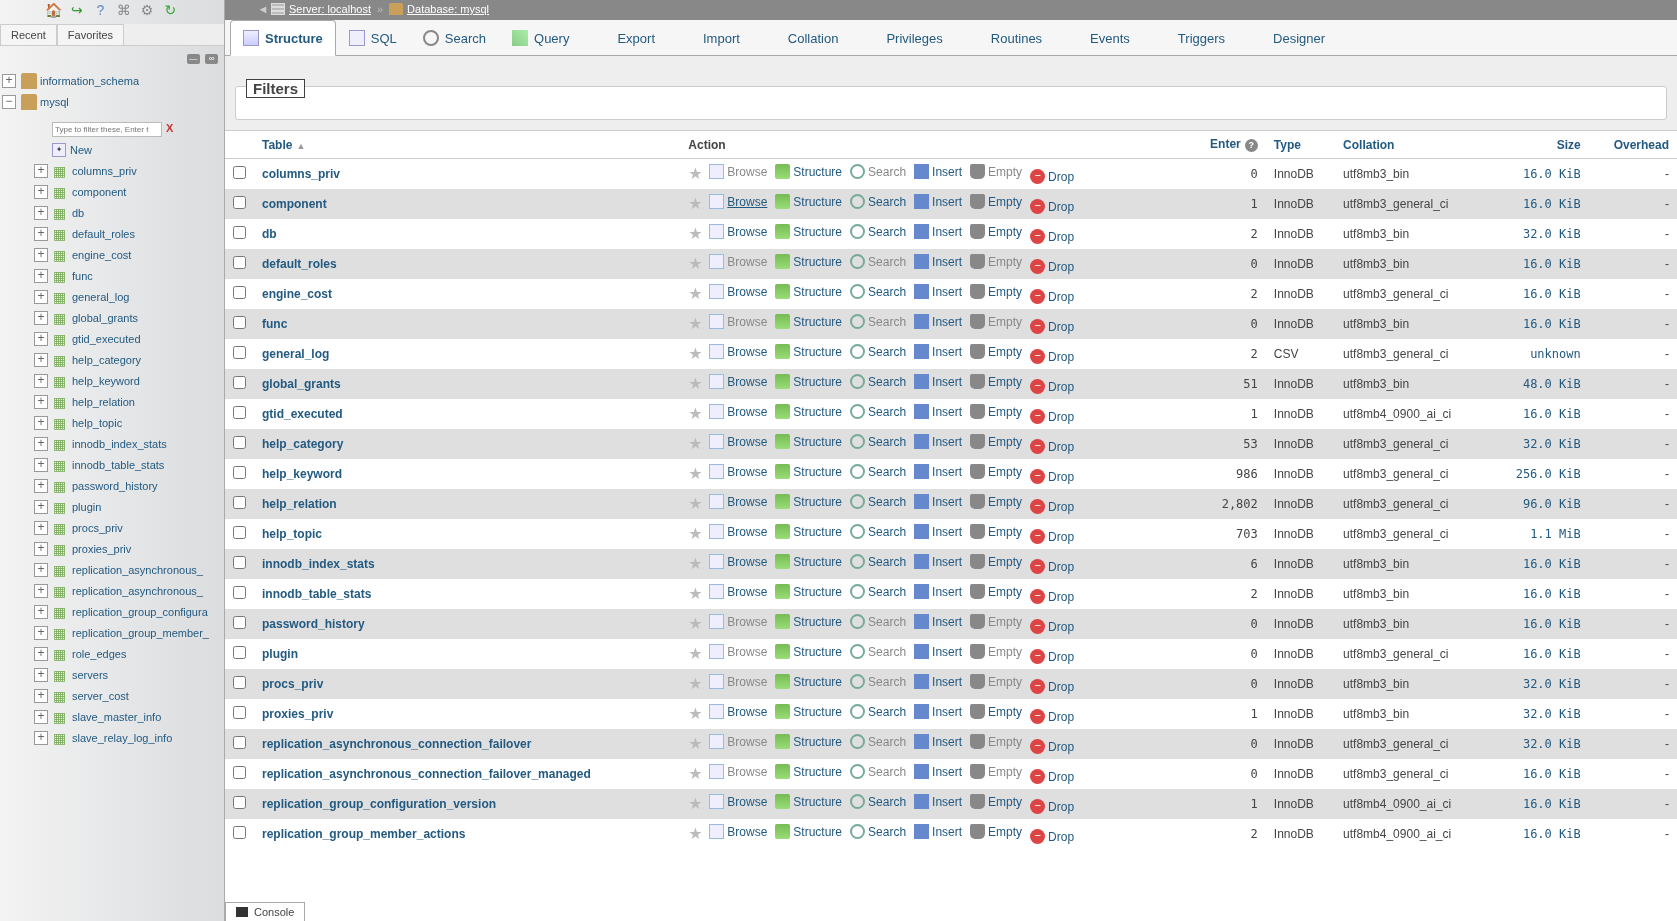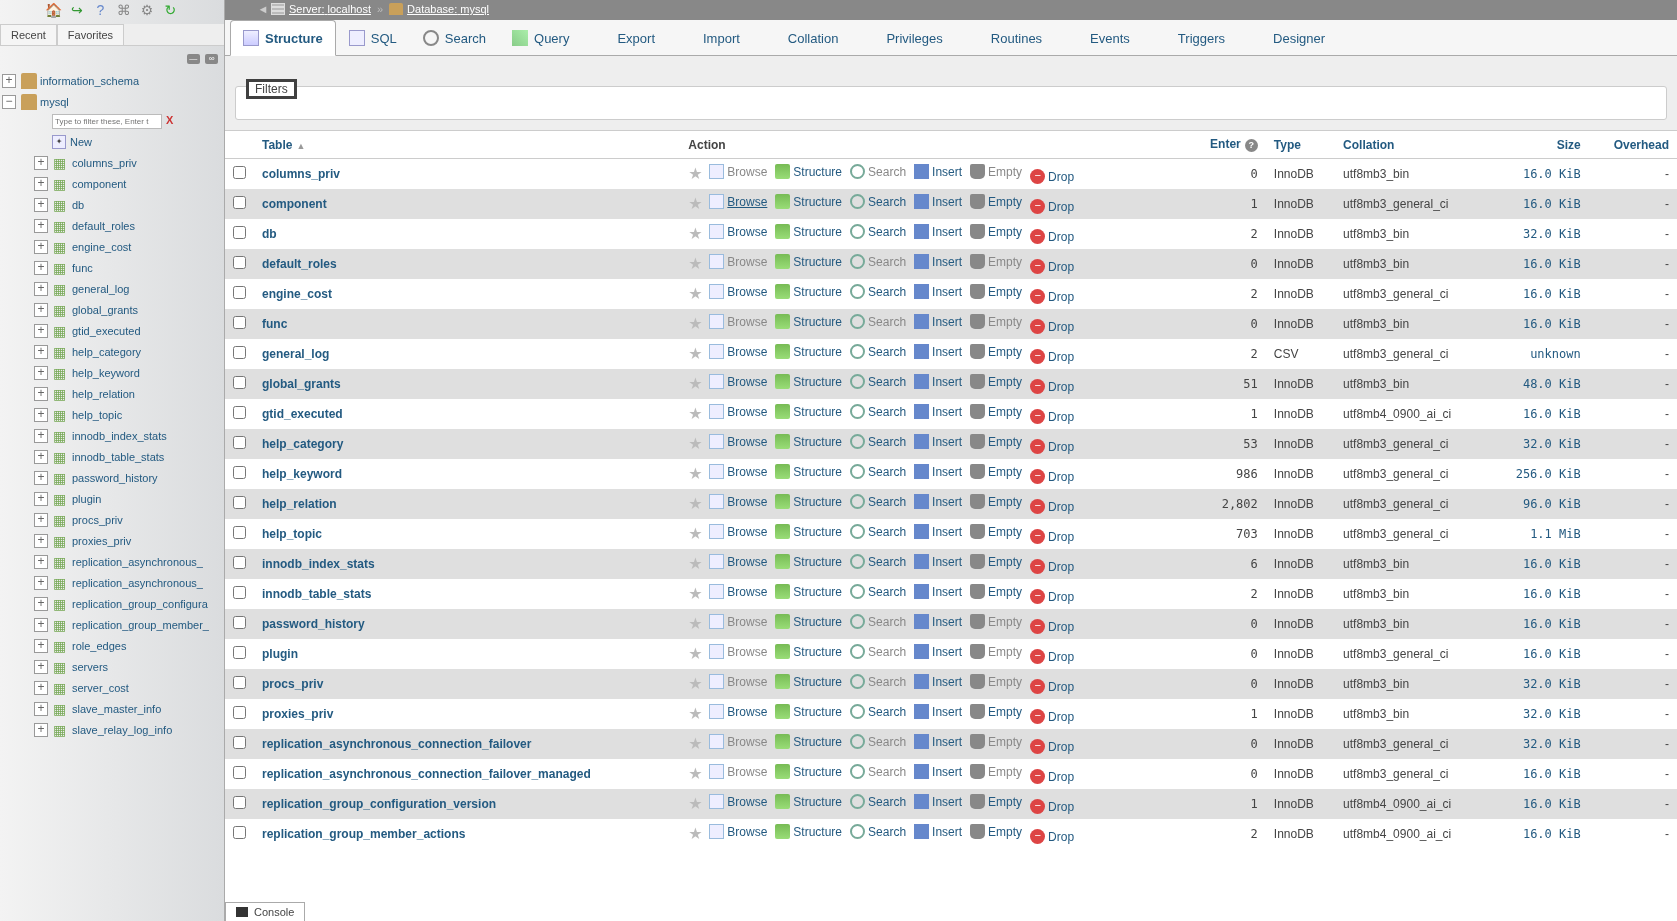--- a/index.html
+++ b/index.html
@@ -22,40 +22,40 @@
 .tree-expand { width: 14px; height: 14px; border: 1px solid #999; background: #fff; text-align: center; line-height: 10px; font-size: 12px; margin-right: 2px; color:#666; }
 .tree-ic { width: 16px; height: 16px; margin: 0 3px; display: inline-block; }
 .tree-ic.dbic { background: #c9a05a; border-radius: 2px 2px 0 0; }
 .tree-ic.tblic { color: #77a956; font-size: 14px; }
 .tree-label { color: #235a81; }
 .tree-filter { margin-left: 34px; padding: 2px 0; }
 .tree-filter input { width: 110px; font-size: 8px; padding: 2px; border:1px solid #bbb; color:#999;}
 .tree-filter .x { color: #c33; font-weight: bold; margin-left: 4px; }
 .tree-new { margin-left: 34px; display:flex; align-items:center; padding: 2px 0; height:21px;}
 .tree-new .newic { width:14px; height:14px; background:#eef; border:1px solid #99c; margin-right:4px; font-size:8px; text-align:center; line-height:12px;}
-.sub-items { margin-left: 16px; }
+.sub-items { margin-left: 16px; margin-top: 8px; }
 
 
 #main { margin-left: 225px; height: 100vh; display: flex; flex-direction: column; }
 .topbar { background: #888; color: #fff; font-size: 11px; padding: 3px 10px 5px 30px; display: flex; align-items: center; }
 .topbar a { color: #fff; text-decoration: underline; }
 .topbar .arrow { width: 16px; text-align:center; color:#ccc;}
 .topbar .sep { margin: 0 6px; color: #bbb; }
 .topbar .ic { display:inline-block; width:14px; height:12px; margin-right:4px; vertical-align:middle;}
 .topbar .srvic { border:1px solid #ddd; background: repeating-linear-gradient(#bbb,#bbb 2px,#ddd 2px,#ddd 4px);}
 .topbar .dbic { background: #c9a05a; border-radius: 2px 2px 0 0;}
 
 .tabs { display: flex; background: #f6f6f6; border-bottom: 1px solid #aaa; padding: 0 5px; }
 .tab { padding: 9px 12px; display: flex; align-items: center; gap: 6px; cursor: pointer; font-size: 13px; color: #235a81; border: 1px solid transparent; margin-bottom: -1px; }
 .tab.active { background: #fff; border: 1px solid #aaa; border-bottom-color: #fff; border-radius: 4px 4px 0 0; font-weight: bold; }
 .tab .ti { width: 16px; height: 16px; display:inline-block;}
 
 .filters-wrap { padding: 30px 10px 10px; background: #eee; border-bottom: 1px solid #ccc; position:relative;}
 .filters-box { background: #fff; border: 1px solid #ccc; border-radius: 3px; padding: 18px 14px 14px; position: relative; }
-.filters-legend { position: absolute; top: -8px; left: 10px; background: #fff; padding: 0 6px; font-weight: normal; font-size: 12px; border:3px solid #404040;}
+.filters-legend { position: absolute; top: -8px; left: 10px; background: #fff; padding: 0 6px; font-weight: bold; font-size: 15px; border:1px solid #404040;}
 .filters-body { display: flex; align-items: center; gap: 12px; }
 .filters-body input { width: 150px; padding: 4px; border: 1px solid #aaa; }
 
 .table-wrap { flex: 1; overflow: auto; }
 table.grid { width: 100%; border-collapse: collapse; font-size: 12px; }
 .grid th { text-align: left; padding: 6px 8px; background: #fff; font-weight: bold; color: #235a81; border-bottom: 1px solid #ccc; position: sticky; top: 0; }
 .grid th span.sort { font-size:9px; color:#999; margin-left:4px;}
 .grid th .help { display:inline-block; width:13px; height:13px; border-radius:50%; background:#888; color:#fff; text-align:center; line-height:13px; font-size:9px; margin-left:4px;}
 .grid td { padding: 5px 8px; border-bottom: 0px solid #ccc; vertical-align: middle; }
 .grid tr.odd td { background: #fff; }

